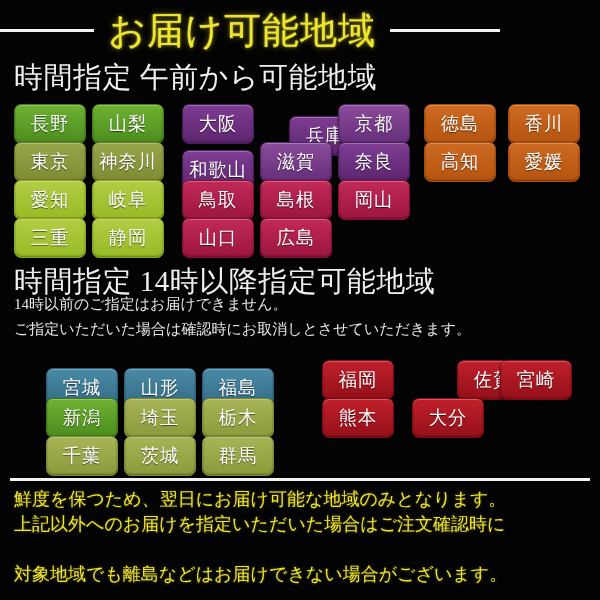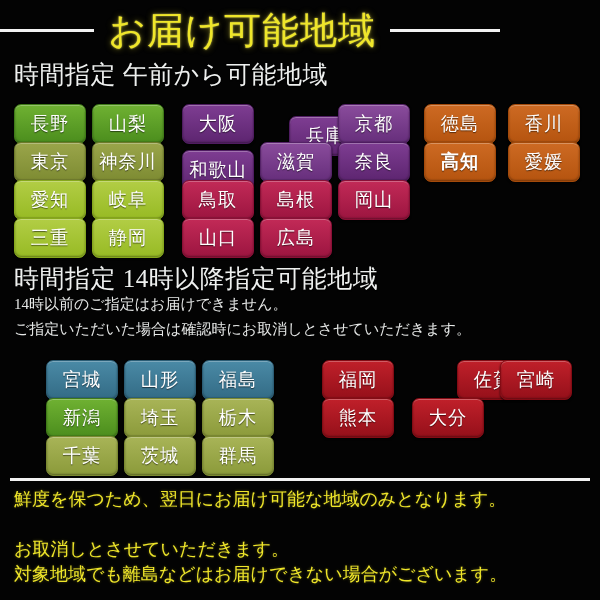--- a/index.html
+++ b/index.html
@@ -20,21 +20,21 @@
   .rule.left{width:110px;}
   .rule.right{width:110px;}
   .main-title{
     color:#efe62a;font-size:37px;line-height:1;letter-spacing:1px;
     white-space:nowrap;
     text-shadow:0 0 6px rgba(220,210,40,.55),0 0 2px rgba(255,250,120,.8);
   }
 
   
   .sec-head{
-    position:absolute;left:14px;color:#eef0ef;font-size:25px;
+    position:absolute;left:14px;color:#eef0ef;font-size:29px;
     white-space:nowrap;letter-spacing:.5px;
     text-shadow:0 1px 1px #000;
   }
   #head1{top:58px;}
   #head2{top:262px;}
   .note{
     position:absolute;left:14px;color:#e6e8e7;font-size:15px;white-space:nowrap;
   }
   #note1{top:295px;}
   #note2{top:320px;}
@@ -54,21 +54,21 @@
   .btn span{display:block;transform:scale(.96,1);}
 
   
   .c-green   {background:linear-gradient(#6fb132,#4b8d1d);border:1px solid #3f7a18;}
   .c-olive   {background:linear-gradient(#9aa54a,#7d8b32);border:1px solid #6d7a2a;}
   .c-lime    {background:linear-gradient(#b2cd45,#97ba24);border:1px solid #86a81c;}
   .c-purple  {background:linear-gradient(#7e3d92,#5d2570);border:1px solid #4f1c61;}
   .c-purple2 {background:linear-gradient(#8a4c9c,#662e7b);border:1px solid #552268;}
   .c-crimson {background:linear-gradient(#c22a57,#9c1540);border:1px solid #8a0f36;}
   .c-orange  {background:linear-gradient(#cd6a23,#b5540f);border:1px solid #a44a0a;}
-  .c-teal    {background:linear-gradient(#4a8aa6,#336b85);border:1px solid #2b5d75;}
+  .c-teal    {background:linear-gradient(#4a8aa6,#336b85);border:1px solid #2b5d75;margin-top:8px;}
   .c-olive2  {background:linear-gradient(#a8b457,#8b9a3a);border:1px solid #7a8830;}
   .c-red     {background:linear-gradient(#c0202a,#95101a);border:1px solid #840b14;}
 
   
   .divider{
     position:absolute;left:10px;top:478px;width:580px;height:3px;background:#f2f2f2;
   }
   .foot{
     position:absolute;left:14px;color:#efe62a;font-size:18px;white-space:nowrap;
     text-shadow:0 0 3px rgba(200,190,40,.45);
@@ -152,21 +152,21 @@
       </div>
       <div class="btn c-crimson" style="left: 260px; top: 218px;">
         <span>広島</span>
       </div>
       <div class="btn c-orange" style="left: 424px; top: 104px;">
         <span>徳島</span>
       </div>
       <div class="btn c-orange" style="left: 508px; top: 104px;">
         <span>香川</span>
       </div>
-      <div class="btn c-orange" style="left: 424px; top: 142px; font-weight: bold;">
+      <div class="btn c-orange" style="left: 424px; top: 142px;">
         <span>高知</span>
       </div>
       <div class="btn c-orange" style="left: 508px; top: 142px;">
         <span>愛媛</span>
       </div>
       <div class="btn c-teal" style="left: 46px; top: 360px;">
         <span>宮城</span>
       </div>
       <div class="btn c-teal" style="left: 124px; top: 360px;">
         <span>山形</span>
@@ -204,16 +204,16 @@
       <div class="btn c-red" style="left: 322px; top: 398px;">
         <span>熊本</span>
       </div>
       <div class="btn c-red" style="left: 412px; top: 398px; text-align: right;">
         <span>大分</span>
       </div>
     </div>
 
   <div class="divider"></div>
   <div class="foot" id="f0">鮮度を保つため、翌日にお届け可能な地域のみとなります。</div>
-  <div class="foot" id="f2">お取消しとさせていただきます。</div>
+  <div class="foot" id="f1">上記以外へのお届けを指定いただいた場合はご注文確認時に</div>
   <div class="foot" id="f3">対象地域でも離島などはお届けできない場合がございます。</div>
 
 </div>
 
 </body></html>

